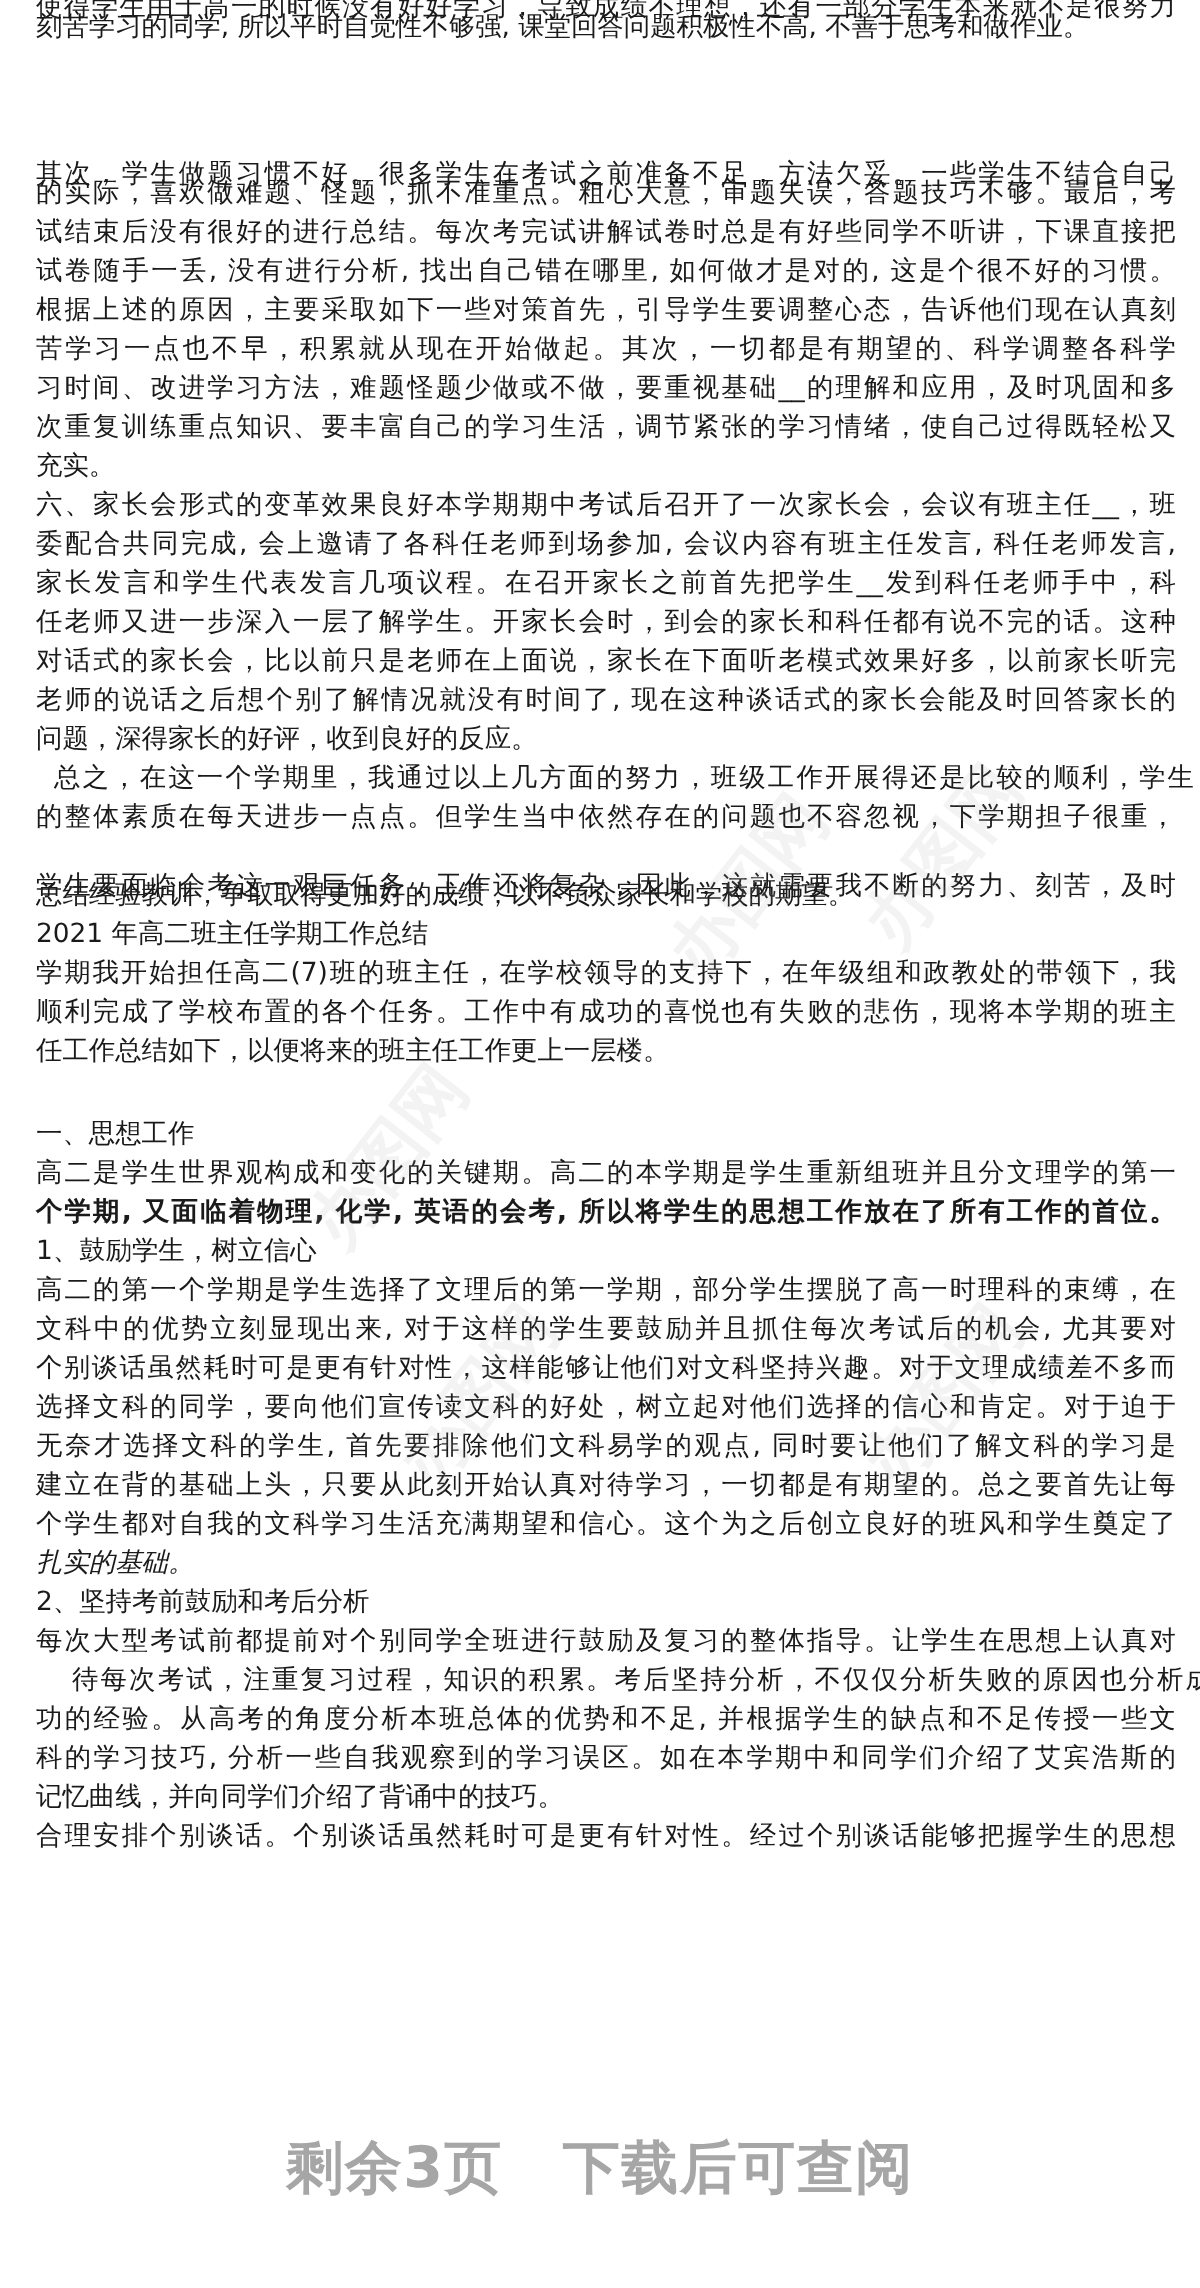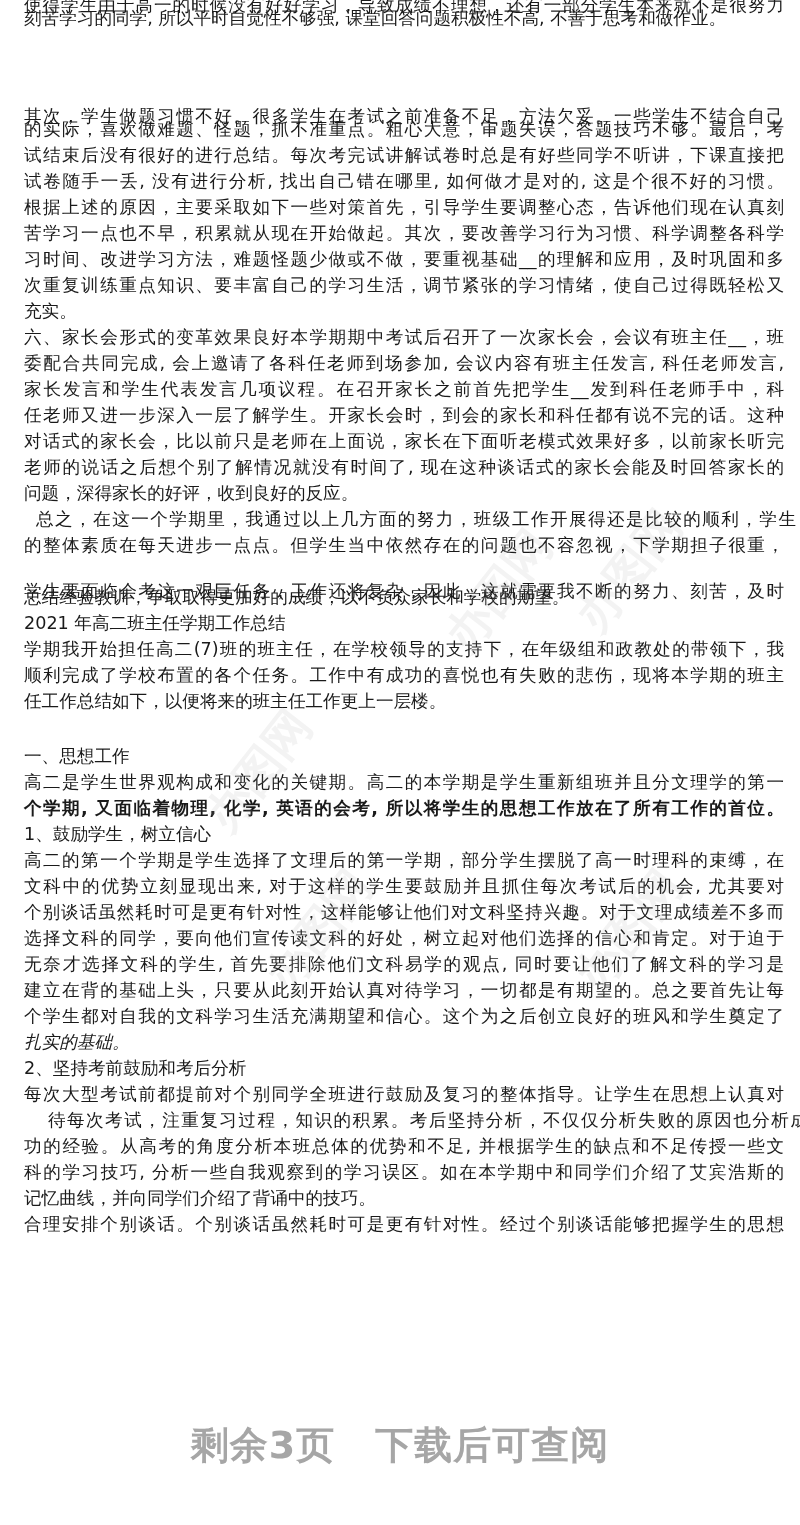--- a/index.html
+++ b/index.html
@@ -19,21 +19,21 @@
 <body>
 
 <div id="doc">
     <div class="line" style="top: -8px;">使得学生由于高一的时候没有好好学习，导致成绩不理想，还有一部分学生本来就不是很努力</div>
     <div class="line short" style="top: 5px;">刻苦学习的同学, 所以平时自觉性不够强, 课堂回答问题积极性不高, 不善于思考和做作业。</div>
     <div class="line" style="top: 85px; margin-top: 18px;">其次，学生做题习惯不好。很多学生在考试之前准备不足，方法欠妥。一些学生不结合自己</div>
     <div class="line" style="top: 116px;">的实际，喜欢做难题、怪题，抓不准重点。粗心大意，审题失误，答题技巧不够。最后，考</div>
     <div class="line" style="top: 142px;">试结束后没有很好的进行总结。每次考完试讲解试卷时总是有好些同学不听讲，下课直接把</div>
     <div class="line" style="top: 168px;">试卷随手一丢, 没有进行分析, 找出自己错在哪里, 如何做才是对的, 这是个很不好的习惯。</div>
     <div class="line" style="top: 194px;">根据上述的原因，主要采取如下一些对策首先，引导学生要调整心态，告诉他们现在认真刻</div>
-    <div class="line" style="top: 220px;">苦学习一点也不早，积累就从现在开始做起。其次，要改善学习行为习惯、科学调整各科学</div>
+    <div class="line" style="top: 220px;">苦学习一点也不早，积累就从现在开始做起。其次，一切都是有期望的、科学调整各科学</div>
     <div class="line" style="top: 246px;">习时间、改进学习方法，难题怪题少做或不做，要重视基础__的理解和应用，及时巩固和多</div>
     <div class="line" style="top: 272px;">次重复训练重点知识、要丰富自己的学习生活，调节紧张的学习情绪，使自己过得既轻松又</div>
     <div class="line short" style="top: 298px;">充实。</div>
     <div class="line" style="top: 324px;">六、家长会形式的变革效果良好本学期期中考试后召开了一次家长会，会议有班主任__，班</div>
     <div class="line" style="top: 350px;">委配合共同完成, 会上邀请了各科任老师到场参加, 会议内容有班主任发言, 科任老师发言,</div>
     <div class="line" style="top: 376px;">家长发言和学生代表发言几项议程。在召开家长之前首先把学生__发到科任老师手中，科</div>
     <div class="line" style="top: 402px;">任老师又进一步深入一层了解学生。开家长会时，到会的家长和科任都有说不完的话。这种</div>
     <div class="line" style="top: 428px;">对话式的家长会，比以前只是老师在上面说，家长在下面听老模式效果好多，以前家长听完</div>
     <div class="line" style="top: 454px;">老师的说话之后想个别了解情况就没有时间了, 现在这种谈话式的家长会能及时回答家长的</div>
     <div class="line short" style="top: 480px;">问题，深得家长的好评，收到良好的反应。</div>

